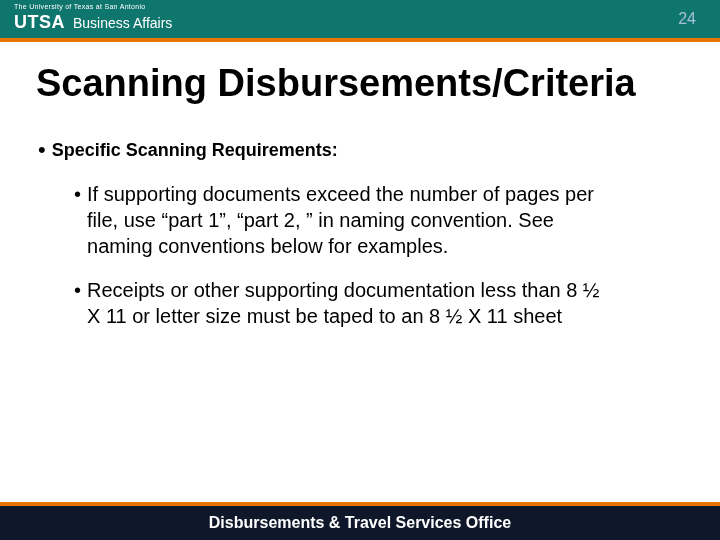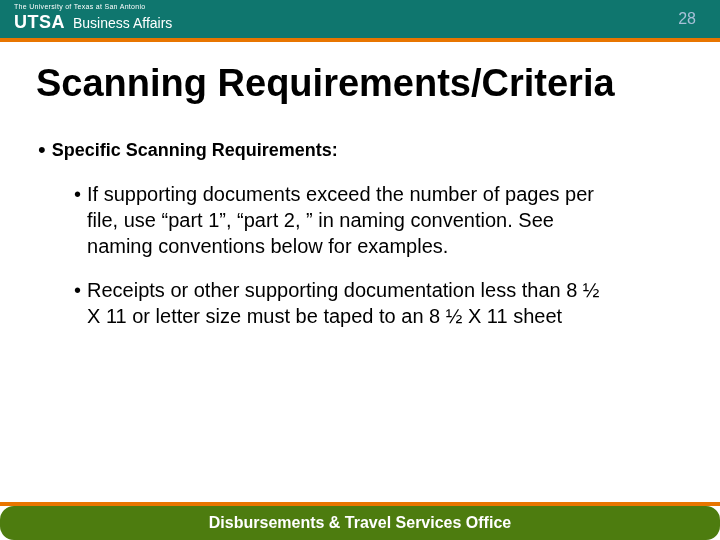--- a/index.html
+++ b/index.html
@@ -24,39 +24,39 @@
   .b1-dot { font-size: 22px; line-height: 26px; margin-right: 6px; }
   .b1-text { font-size: 18px; font-weight: 700; line-height: 26px; }
 
   .b2-list { margin: 18px 0 0 36px; }
   .b2-row { display: flex; align-items: flex-start; margin-bottom: 18px; }
   .b2-dot { font-size: 20px; line-height: 26px; margin-right: 6px; }
   .b2-text { font-size: 20px; line-height: 26px; max-width: 520px; }
 
   
   .footer-orange { position: absolute; bottom: 34px; left: 0; width: 100%; height: 4px; background: #e87500; }
-  .footer-navy { position: absolute; bottom: 0; left: 0; width: 100%; height: 34px; background: #4d7c0f; display: flex; align-items: center; justify-content: center; border-radius: 14px; }
+  .footer-navy { position: absolute; bottom: 0; left: 0; width: 100%; height: 34px; background: #0f172a; display: flex; align-items: center; justify-content: center; }
   .footer-text { color: #fff; font-size: 16px; font-weight: 700; }
 </style>
 </head>
 <body>
 
 <div class="slide">
 
   <div class="header-bar">
     <span class="logo-tagline">The University of Texas at San Antonio</span>
     <div class="logo-wrap">
       <span class="logo-utsa">UTSA</span>
       <span class="logo-biz">Business Affairs</span>
     </div>
   </div>
   <div class="orange-rule"></div>
-  <span class="page-number">28</span>
+  <span class="page-number">24</span>
 
-  <h1 class="title">Scanning Requirements/Criteria</h1>
+  <h1 class="title">Scanning Disbursements/Criteria</h1>
 
   <div class="body">
     <div class="b1-row">
       <span class="b1-dot">•</span>
       <span class="b1-text">Specific Scanning Requirements:</span>
     </div>
 
     <div class="b2-list">
       <div class="b2-row">
         <span class="b2-dot">•</span>

